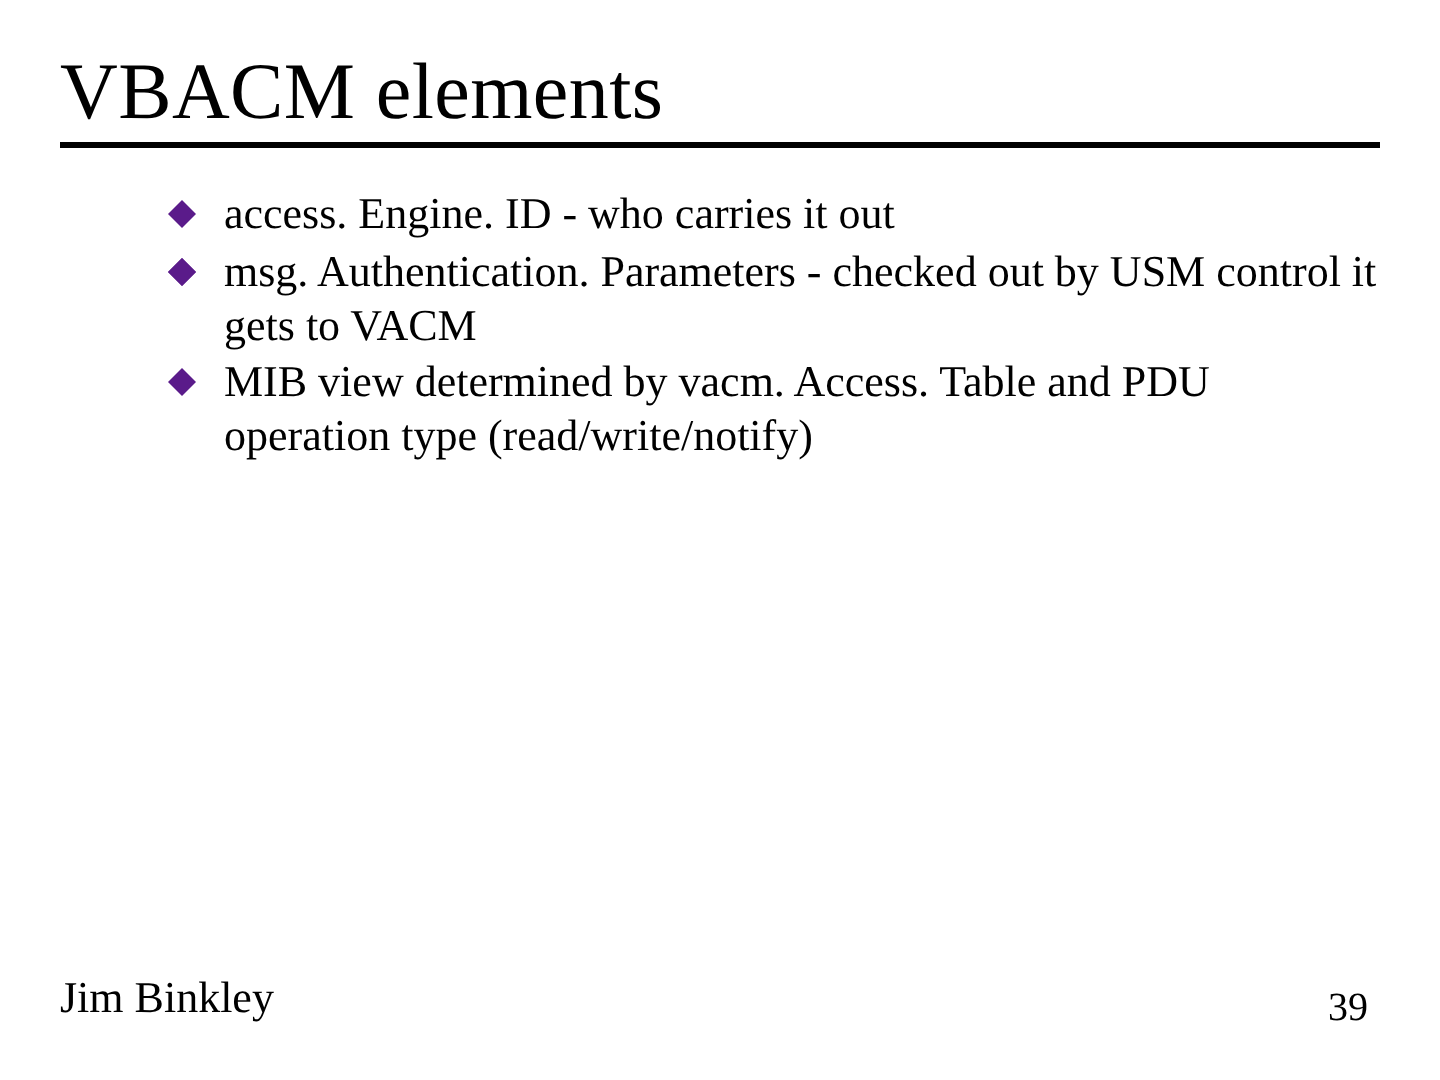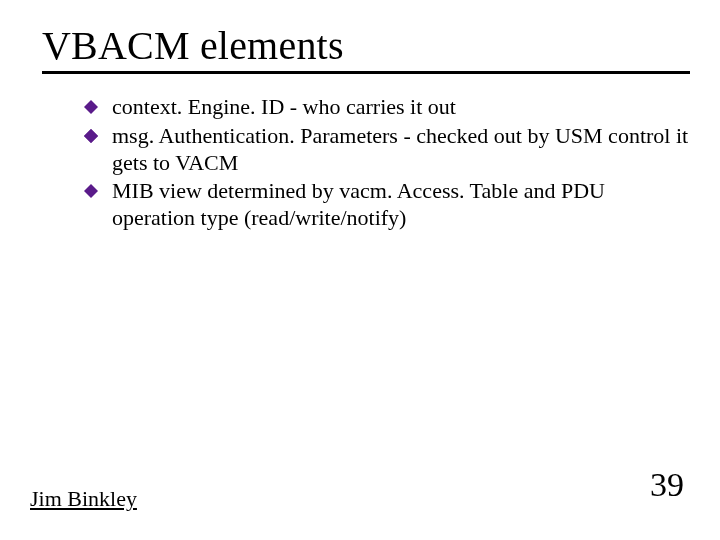--- a/index.html
+++ b/index.html
@@ -15,21 +15,21 @@
   }
   .slide {
     padding: 22px 30px 0 30px;
     box-sizing: border-box;
     height: 100%;
     position: relative;
   }
   .title {
     font-size: 40px;
     font-weight: 400;
-    margin: 0 0 4px 12px;
+    margin: 0 0 4px 0;
     padding-bottom: 2px;
     border-bottom: 3px solid #000;
     letter-spacing: 0.2px;
   }
   .bullets {
     list-style: none;
     margin: 20px 0 0 54px;
     padding: 0;
   }
   .bullets li {
@@ -45,43 +45,42 @@
     top: 6px;
   }
   .bullets li .icon svg {
     display: block;
   }
   .footer-left {
     position: absolute;
     left: 30px;
     bottom: 28px;
     font-size: 22px;
-    text-decoration: underline;
   }
   .footer-right {
     position: absolute;
     right: 36px;
-    bottom: 36px;
-    font-size: 34px;
+    bottom: 24px;
+    font-size: 20px;
   }
 </style>
 </head>
 <body>
 
 <div class="slide">
   <h1 class="title">VBACM elements</h1>
 
   <ul class="bullets">
     <li>
       <span class="icon">
         <svg width="14" height="14" viewBox="0 0 14 14">
             <polygon points="7,0 14,7 7,14 0,7" fill="#5a1b8a"></polygon>
           </svg>
       </span>
-      <span>context. Engine. ID - who carries it out</span>
+      <span>access. Engine. ID - who carries it out</span>
     </li>
     <li>
       <span class="icon">
         <svg width="14" height="14" viewBox="0 0 14 14">
             <polygon points="7,0 14,7 7,14 0,7" fill="#5a1b8a"></polygon>
           </svg>
       </span>
     </li>
     <li>
       <span class="icon">

